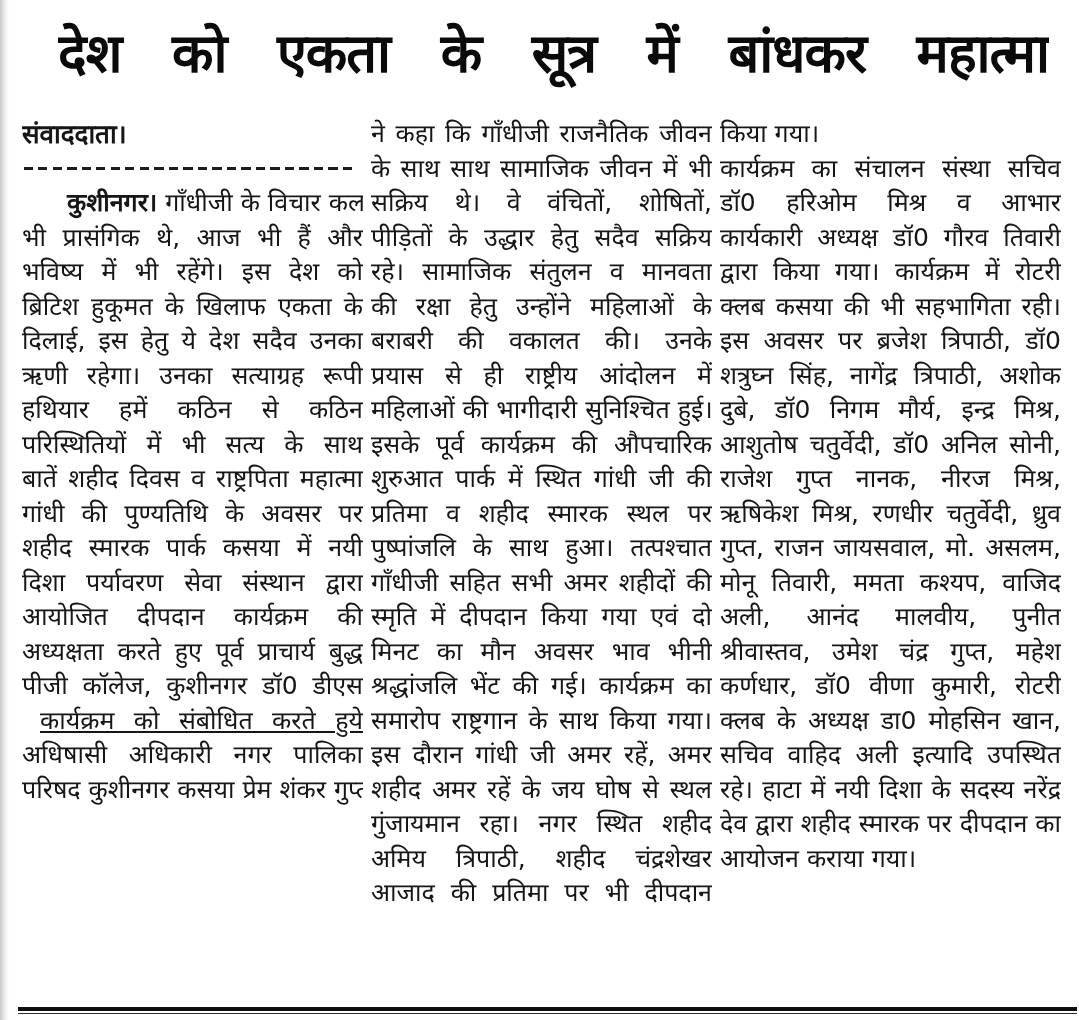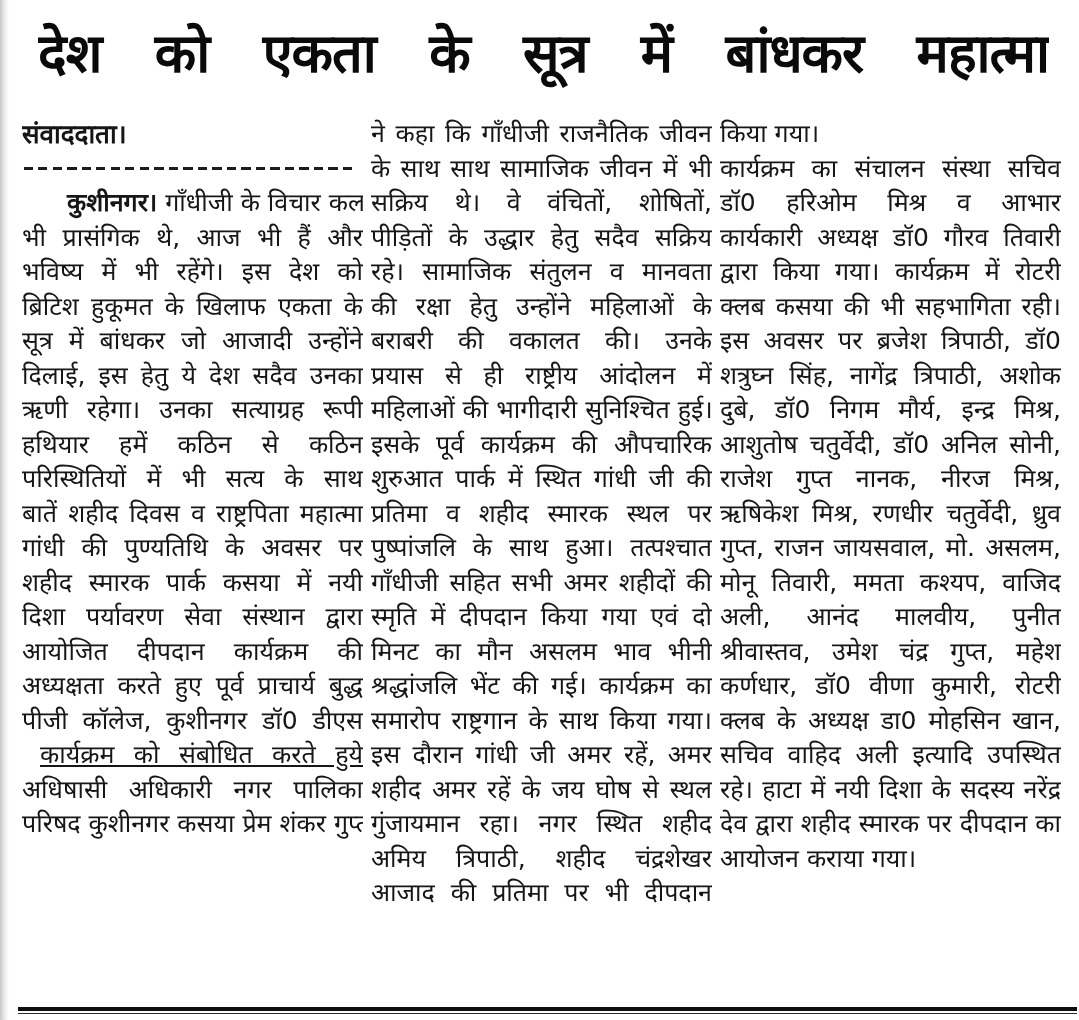--- a/index.html
+++ b/index.html
@@ -25,20 +25,21 @@
     color:#0a0a0a;
     padding:6px 18px 0 22px;
     letter-spacing:-1px;
   }
   .headline .hl {
     display:block;
     white-space:nowrap;
     overflow:hidden;
     text-align:justify;
     text-align-last:justify;
+    margin-left:20px;
   }
 
   .body-cols {
     display:flex;
     gap:8px;
     margin-top:24px;
     padding:0 6px 0 6px;
   }
   .col { flex:1 1 0; min-width:0; }
 
@@ -84,21 +85,20 @@
   </h1>
 
   <div class="body-cols">
     <div class="col">
         <div class="line nojust byline">संवाददाता।</div>
         <div class="line dashed-rule"></div>
         <div class="line"><b>कुशीनगर।</b> गाँधीजी के विचार कल</div>
         <div class="line">भी प्रासंगिक थे, आज भी हैं और</div>
         <div class="line">भविष्य में भी रहेंगे। इस देश को</div>
         <div class="line">ब्रिटिश हुकूमत के खिलाफ एकता के</div>
-        <div class="line">सूत्र में बांधकर जो आजादी उन्होंने</div>
         <div class="line">दिलाई, इस हेतु ये देश सदैव उनका</div>
         <div class="line">ऋणी रहेगा। उनका सत्याग्रह रूपी</div>
         <div class="line">हथियार हमें कठिन से कठिन</div>
         <div class="line">परिस्थितियों में भी सत्य के साथ</div>
         <div class="line">बातें शहीद दिवस व राष्ट्रपिता महात्मा</div>
         <div class="line">गांधी की पुण्यतिथि के अवसर पर</div>
         <div class="line">शहीद स्मारक पार्क कसया में नयी</div>
         <div class="line">दिशा पर्यावरण सेवा संस्थान द्वारा</div>
         <div class="line">आयोजित दीपदान कार्यक्रम की</div>
         <div class="line">अध्यक्षता करते हुए पूर्व प्राचार्य बुद्ध</div>
@@ -116,21 +116,21 @@
         <div class="line">की रक्षा हेतु उन्होंने महिलाओं के</div>
         <div class="line">बराबरी की वकालत की। उनके</div>
         <div class="line">प्रयास से ही राष्ट्रीय आंदोलन में</div>
         <div class="line">महिलाओं की भागीदारी सुनिश्चित हुई।</div>
         <div class="line">इसके पूर्व कार्यक्रम की औपचारिक</div>
         <div class="line">शुरुआत पार्क में स्थित गांधी जी की</div>
         <div class="line">प्रतिमा व शहीद स्मारक स्थल पर</div>
         <div class="line">पुष्पांजलि के साथ हुआ। तत्पश्चात</div>
         <div class="line">गाँधीजी सहित सभी अमर शहीदों की</div>
         <div class="line">स्मृति में दीपदान किया गया एवं दो</div>
-        <div class="line">मिनट का मौन असलम भाव भीनी</div>
+        <div class="line">मिनट का मौन अवसर भाव भीनी</div>
         <div class="line">श्रद्धांजलि भेंट की गई। कार्यक्रम का</div>
         <div class="line">समारोप राष्ट्रगान के साथ किया गया।</div>
         <div class="line">इस दौरान गांधी जी अमर रहें, अमर</div>
         <div class="line">शहीद अमर रहें के जय घोष से स्थल</div>
         <div class="line">गुंजायमान रहा। नगर स्थित शहीद</div>
         <div class="line">अमिय त्रिपाठी, शहीद चंद्रशेखर</div>
         <div class="line">आजाद की प्रतिमा पर भी दीपदान</div>
       </div>
     <div class="col">
         <div class="line nojust">किया गया।</div>

